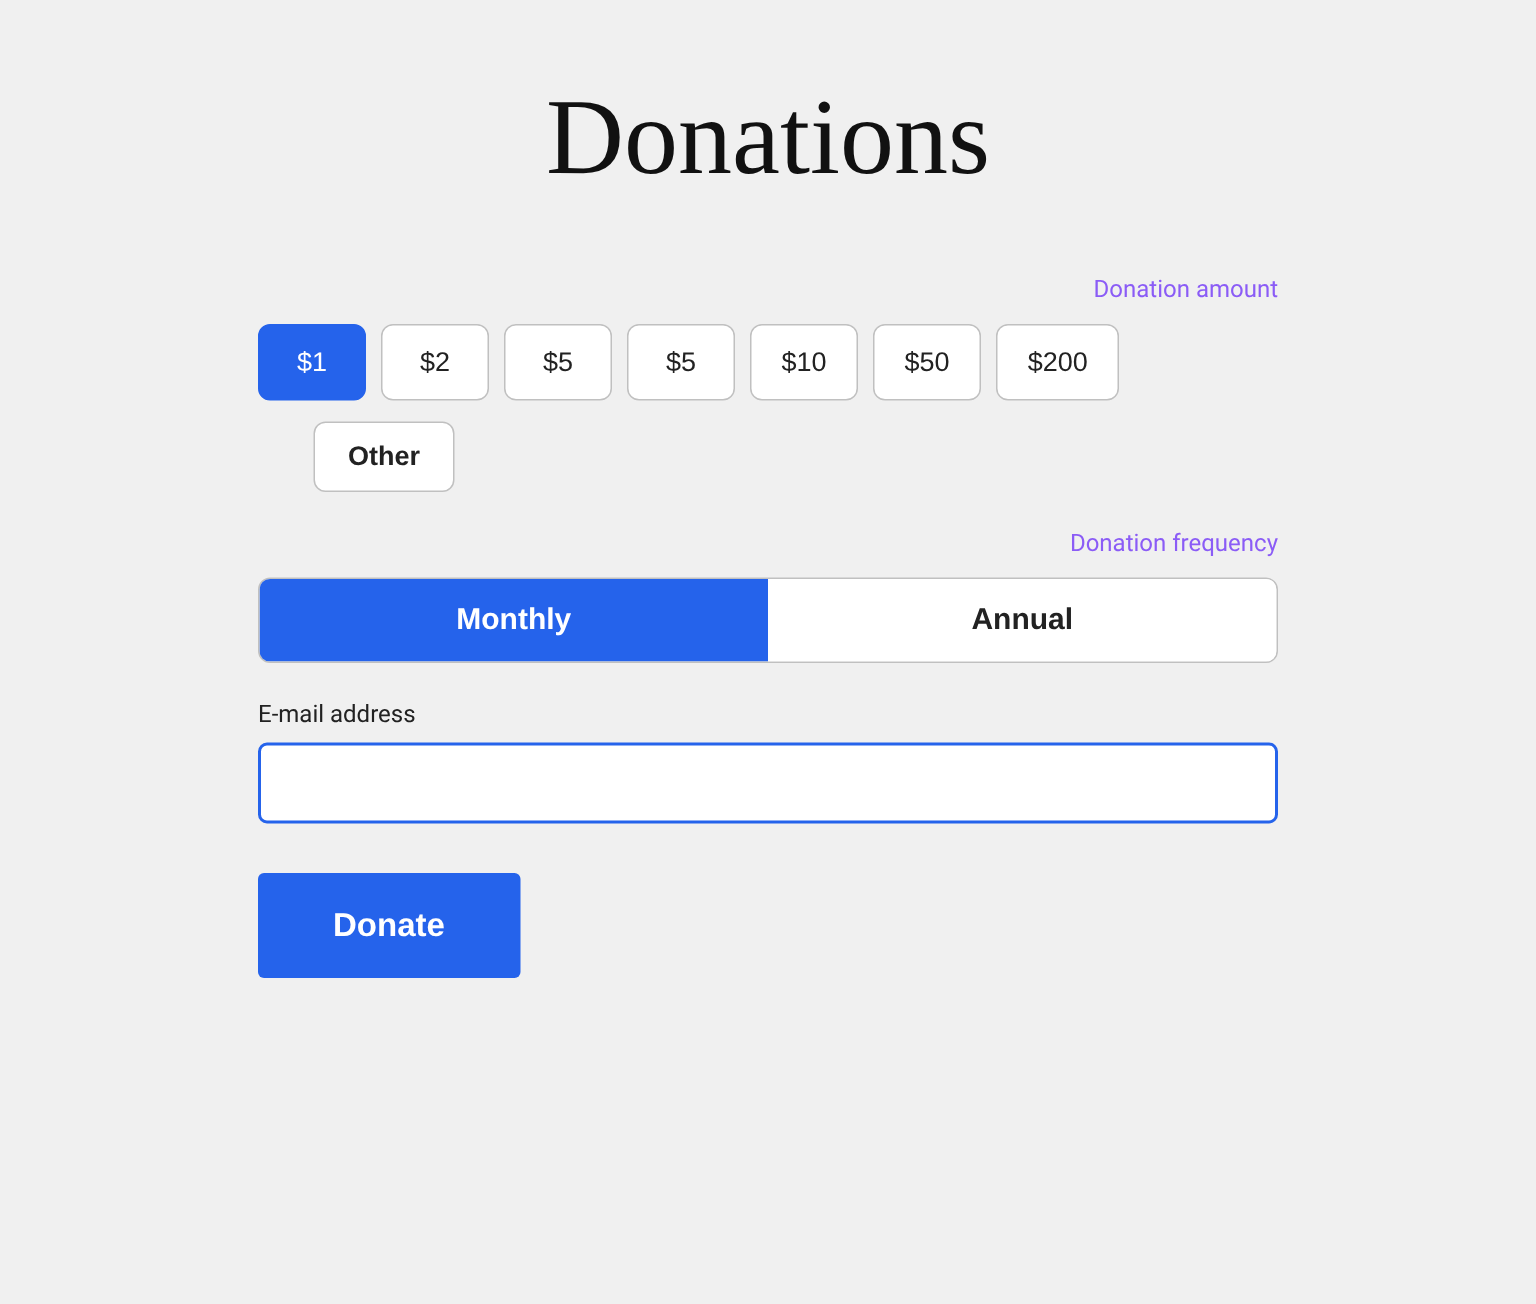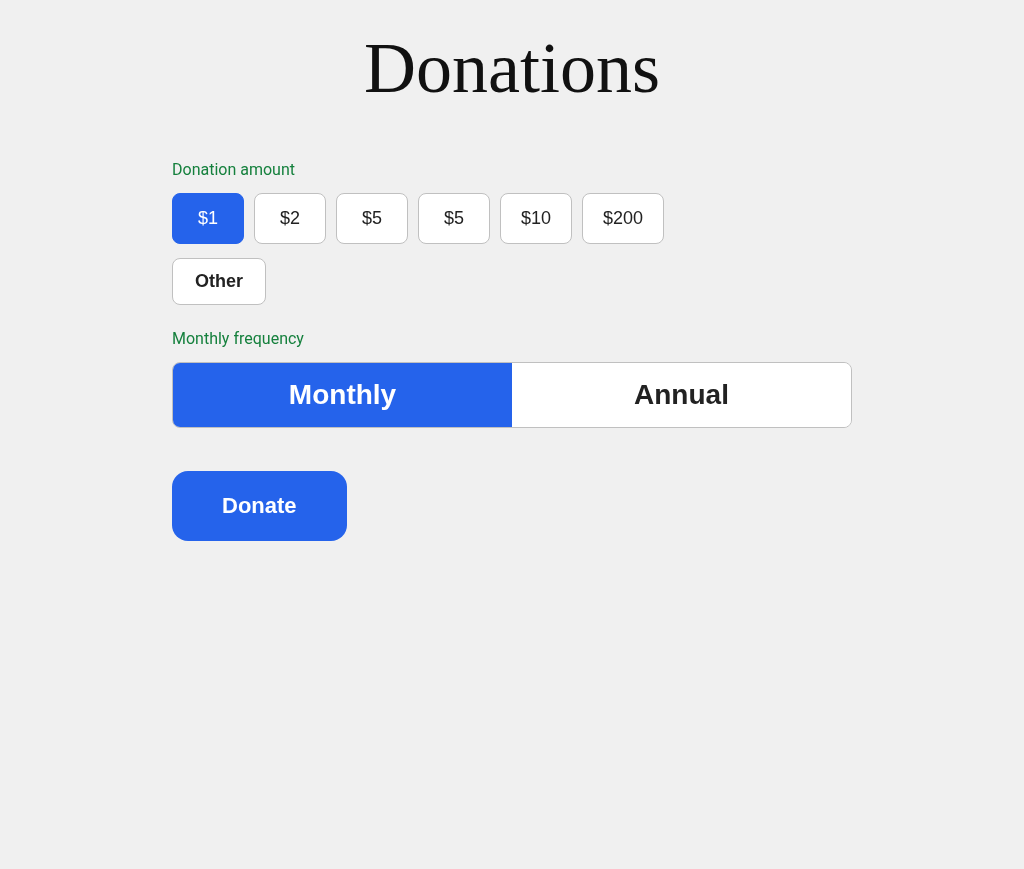--- a/index.html
+++ b/index.html
@@ -15,34 +15,35 @@
       display: flex;
       flex-direction: column;
       align-items: center;
     }
 
     .page-title {
       font-family: Georgia, 'Times New Roman', serif;
       font-size: 72px;
       font-weight: 400;
       color: #111;
-      margin-top: 27px;
+      margin-top: 50px;
       margin-bottom: 50px;
     }
 
     .form-container {
       width: 680px;
       max-width: 95vw;
     }
 
     .section-label {
       font-size: 16px;
-      color: #15803d;
+      color: #8b5cf6;
       margin-bottom: 14px;
       font-weight: 400;
+      text-align: right;
     }
 
     .amount-buttons {
       display: flex;
       flex-wrap: wrap;
       gap: 10px;
       margin-bottom: 10px;
     }
 
     .amount-btn {
@@ -69,38 +70,39 @@
       border: 1.5px solid #c0c0c0;
       background: #fff;
       border-radius: 8px;
       padding: 12px 22px;
       font-size: 18px;
       font-weight: 600;
       color: #222;
       cursor: pointer;
       margin-top: 4px;
       margin-bottom: 24px;
+      margin-left: 37px;
     }
 
     .frequency-section {
       margin-bottom: 24px;
     }
 
     .frequency-toggle {
       display: flex;
       border: 1.5px solid #c0c0c0;
       border-radius: 8px;
       overflow: hidden;
       margin-top: 12px;
     }
 
     .freq-btn {
       flex: 1;
       padding: 16px;
-      font-size: 28px;
+      font-size: 20px;
       font-weight: 600;
       cursor: pointer;
       border: none;
       background: #fff;
       color: #222;
       transition: background 0.15s, color 0.15s;
     }
 
     .freq-btn.active {
       background: #2563eb;
@@ -129,59 +131,64 @@
     }
 
     .text-input.unfocused {
       border-color: #c0c0c0;
     }
 
     .donate-btn {
       background: #2563eb;
       color: #fff;
       border: none;
-      border-radius: 16px;
+      border-radius: 4px;
       padding: 22px 50px;
       font-size: 22px;
       font-weight: 700;
       cursor: pointer;
-      margin-top: 19px;
+      margin-top: 9px;
       transition: background 0.15s;
     }
   </style>
 </head>
 <body>
 
 <h1 class="page-title">Donations</h1>
 
 <div class="form-container">
 
   
   <div class="section-label">Donation amount</div>
 
   <div class="amount-buttons">
     <button class="amount-btn active">$1</button>
     <button class="amount-btn">$2</button>
     <button class="amount-btn">$5</button>
     <button class="amount-btn">$5</button>
     <button class="amount-btn">$10</button>
+    <button class="amount-btn">$50</button>
     <button class="amount-btn">$200</button>
   </div>
 
   <button class="other-btn">Other</button>
 
   
   <div class="frequency-section">
-    <div class="section-label">Monthly frequency</div>
+    <div class="section-label">Donation frequency</div>
     <div class="frequency-toggle">
       <button class="freq-btn active">Monthly</button>
       <button class="freq-btn">Annual</button>
     </div>
   </div>
 
   
+  <div class="field-section">
+    <label class="field-label">E-mail address</label>
+    <input type="email" class="text-input" placeholder="" style="">
+  </div>
 
   
 
   
   <button class="donate-btn">Donate</button>
 
 </div>
 
 </body></html>

